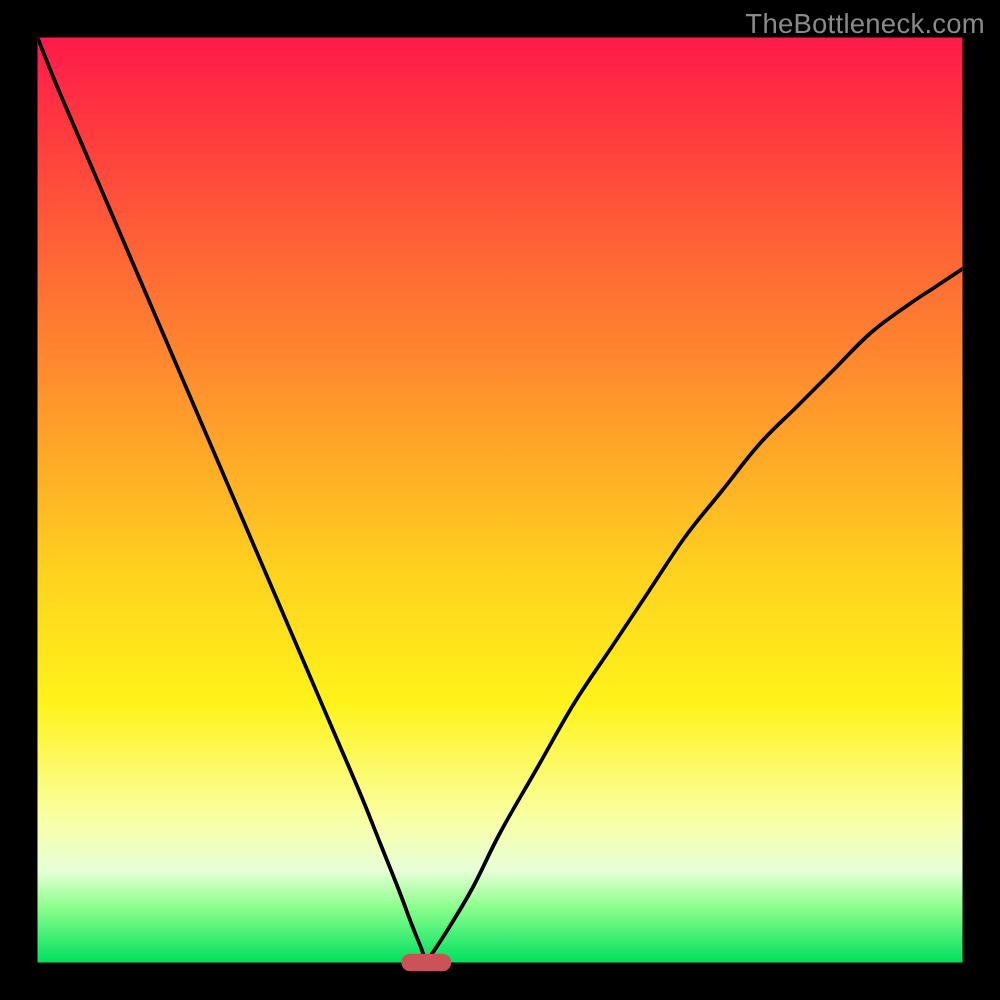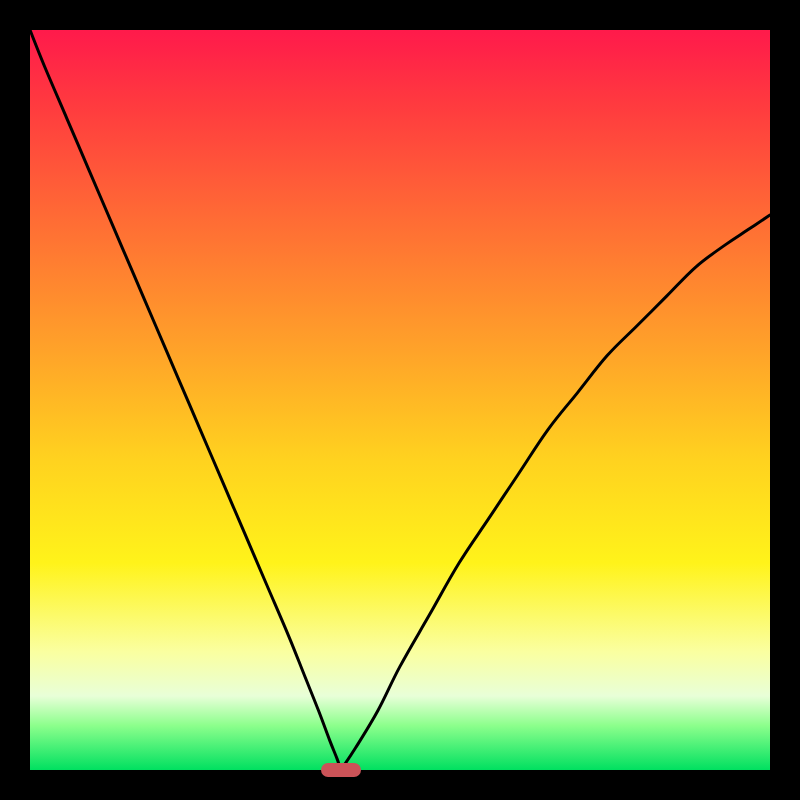--- a/index.html
+++ b/index.html
@@ -62,20 +62,21 @@
     height: 14px;
     border-radius: 8px;
     background: #cb5358;
     transform: translate(-50%, -50%);
   }
 </style>
 </head>
 <body>
 
 <div class="frame">
+  <div class="watermark">TheBottleneck.com</div>
   <div class="plot-area">
     <svg class="curve" viewBox="0 0 740 740" preserveAspectRatio="none">
       <path id="left-path" fill="none" stroke="#000" stroke-width="3" stroke-linecap="round" d="M 0 0 C 2.664 6.66, 8.14 21.01600000000001, 14.8 37 C 21.46 52.983999999999995, 29.008 70.15199999999997, 37 88.79999999999995 C 44.992000000000004 107.44799999999994, 51.208 121.95199999999991, 59.2 140.5999999999999 C 67.19200000000001 159.2479999999999, 73.408 173.75199999999995, 81.4 192.39999999999998 C 89.39200000000001 211.048, 95.608 225.552, 103.60000000000001 244.2 C 111.59200000000001 262.848, 117.808 277.35200000000003, 125.80000000000001 296 C 133.792 314.64799999999997, 140.008 329.152, 148 347.79999999999995 C 155.992 366.4479999999999, 162.20800000000003 380.95199999999994, 170.20000000000002 399.59999999999997 C 178.192 418.248, 184.40800000000002 432.75199999999995, 192.4 451.4 C 200.392 470.048, 206.608 484.55199999999996, 214.6 503.2 C 222.59199999999998 521.848, 228.80800000000002 536.352, 236.8 555 C 244.792 573.648, 252.34 590.8159999999999, 259 606.8 C 265.66 622.784, 268.472 630.4799999999999, 273.8 643.8 C 279.12800000000004 657.12, 283.938 668.8119999999999, 288.6 680.8 C 293.26200000000006 692.788, 296.37000000000006 701.742, 299.70000000000005 710.4 C 303.03000000000003 719.058, 305.102 723.572, 307.09999999999997 728.9 C 309.09799999999996 734.228, 310.134 738.002, 310.8 740"></path>
       <path id="right-path" fill="none" stroke="#000" stroke-width="3" stroke-linecap="round" d="M 310.8 740 C 313.464 736.004, 318.94000000000005 728.456, 325.6 717.8 C 332.26 707.1439999999999, 339.80799999999994 695.452, 347.79999999999995 680.8 C 355.792 666.1479999999999, 360.676 653.716, 370 636.4 C 379.324 619.084, 388.944 603.248, 399.6 584.6 C 410.25600000000003 565.952, 418.544 550.116, 429.2 532.8 C 439.856 515.4839999999999, 448.144 504.38399999999996, 458.8 488.4 C 469.456 472.416, 477.744 459.984, 488.40000000000003 444 C 499.05600000000004 428.016, 507.344 414.25199999999995, 518 399.59999999999997 C 528.656 384.948, 536.944 375.91999999999996, 547.6 362.59999999999997 C 558.2560000000001 349.28, 566.5440000000001 337.58799999999997, 577.2 325.59999999999997 C 587.856 313.61199999999997, 596.144 306.656, 606.8 296 C 617.4559999999999 285.344, 625.7439999999999 277.056, 636.4 266.4 C 647.056 255.74399999999997, 655.344 246.12399999999994, 666 236.79999999999995 C 676.656 227.47599999999997, 686.276 221.26, 695.5999999999999 214.60000000000002 C 704.9239999999999 207.94000000000005, 709.808 205.12800000000007, 717.8 199.80000000000007 C 725.7919999999999 194.47200000000007, 736.004 187.66400000000002, 740 185"></path>
     </svg>
     <div id="marker" class="marker" style="left: 310.8px; top: 740px; background: rgb(203, 83, 88);"></div>
   </div>
 </div>
 
 </body></html>

